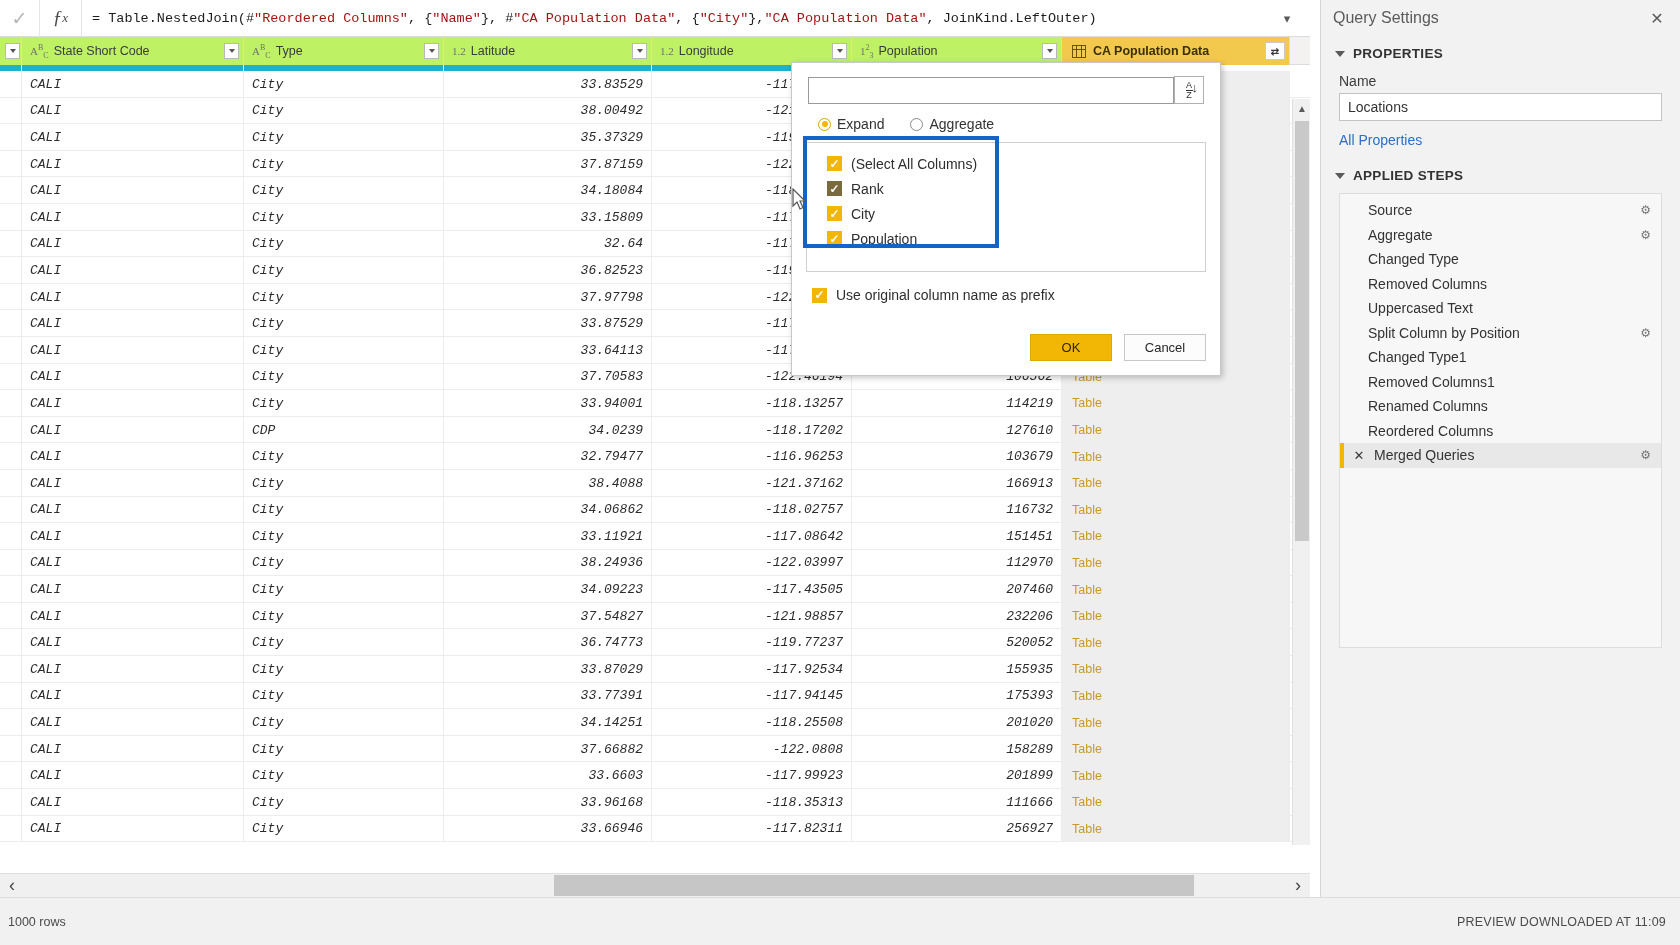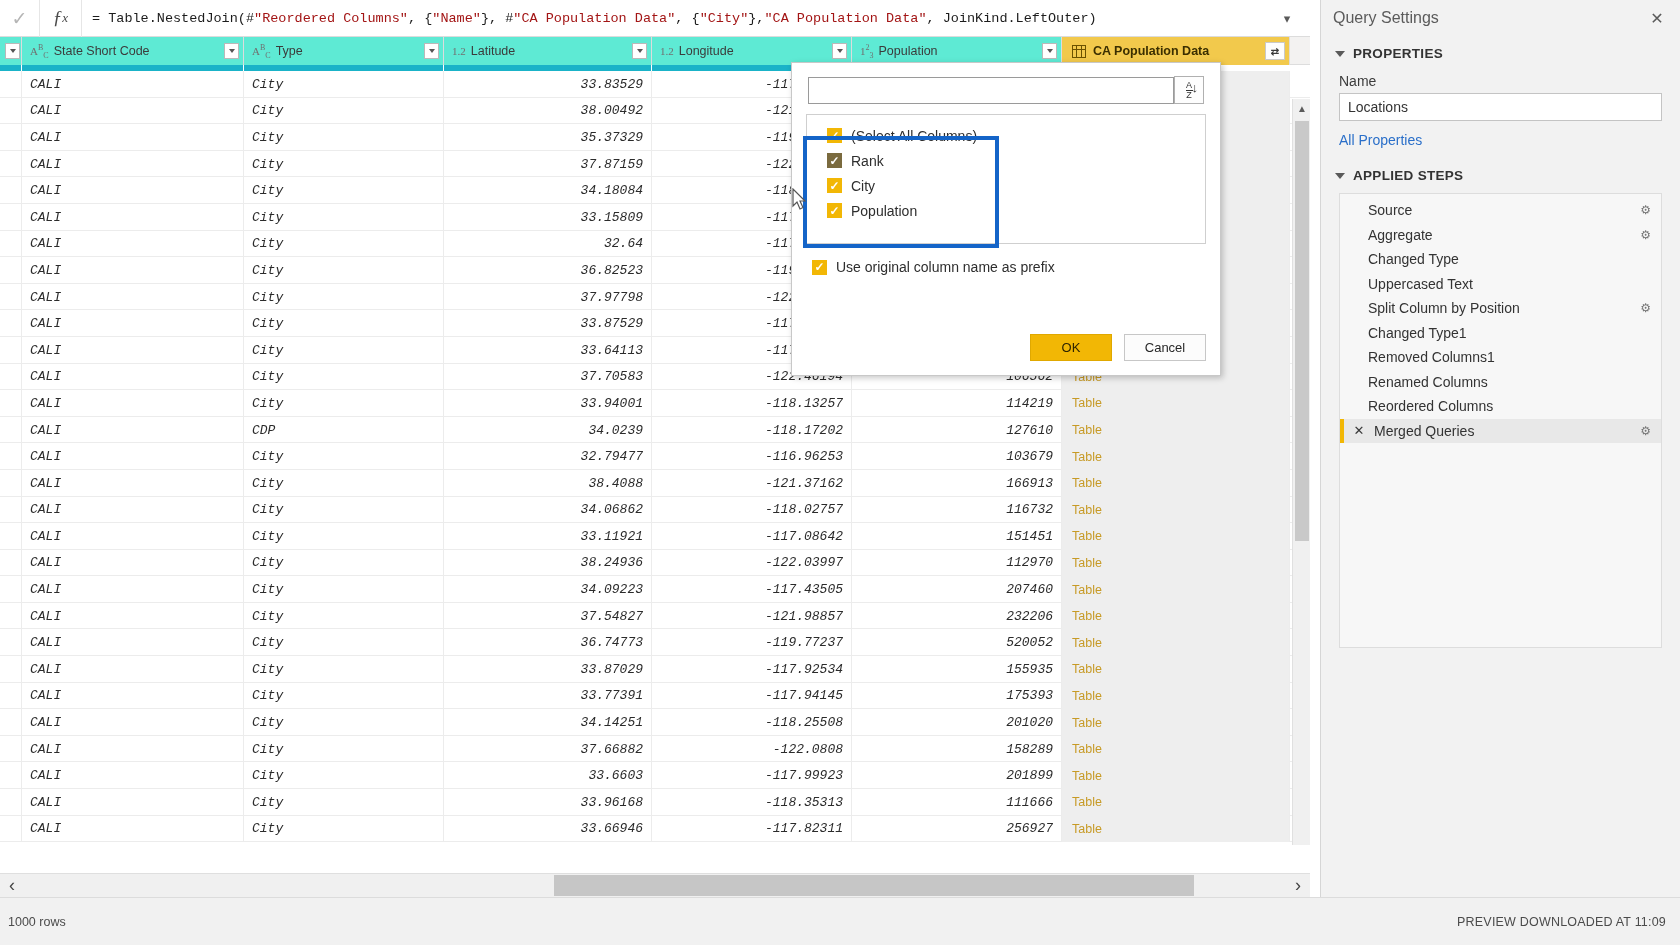--- a/index.html
+++ b/index.html
@@ -80,21 +80,21 @@
     height: 28px;
     display: flex;
     background: #f3f2f1;
     border-bottom: 1px solid #dddddd;
   }
   .chdr {
     height: 28px;
     display: flex;
     align-items: center;
     border-right: 1px solid #dcdcdc;
-    background: #5eead4;
+    background: #bef264;
     padding: 0 4px;
     position: relative;
     font-size: 12.5px;
     color: #3b3b3b;
   }
   .chdr.partial { width: 22px; padding: 0; justify-content: center; }
   .chdr .tico {
     font-size: 11px;
     color: #707070;
     margin-right: 5px;
@@ -833,20 +833,30 @@
 
   <div class="expand-dialog">
     <div class="ed-top">
       <div class="ed-search"></div>
       <div class="ed-sort">
         <span class="az">A<span style="border-top:1px solid #333;width:7px;display:block"></span>Z</span>
         <span class="dnarrow">↓</span>
       </div>
     </div>
 
+    <div class="ed-radios">
+      <div class="radio">
+        <span class="rdot on"></span>
+        <span>Expand</span>
+      </div>
+      <div class="radio">
+        <span class="rdot"></span>
+        <span>Aggregate</span>
+      </div>
+    </div>
 
     <div class="ed-listbox" id="cb-host">
         <div class="cb-row">
           <span class="cbox">✓</span>
           <span>(Select All Columns)</span>
         </div>
         <div class="cb-row">
           <span class="cbox hover">✓</span>
           <span>Rank</span>
         </div>
@@ -904,20 +914,23 @@
           <span class="gear">⚙</span>
         </div>
         <div class="step">
           <span>Aggregate</span>
           <span class="gear">⚙</span>
         </div>
         <div class="step">
           <span>Changed Type</span>
         </div>
         <div class="step">
+          <span>Removed Columns</span>
+        </div>
+        <div class="step">
           <span>Uppercased Text</span>
         </div>
         <div class="step">
           <span>Split Column by Position</span>
           <span class="gear">⚙</span>
         </div>
         <div class="step">
           <span>Changed Type1</span>
         </div>
         <div class="step">

